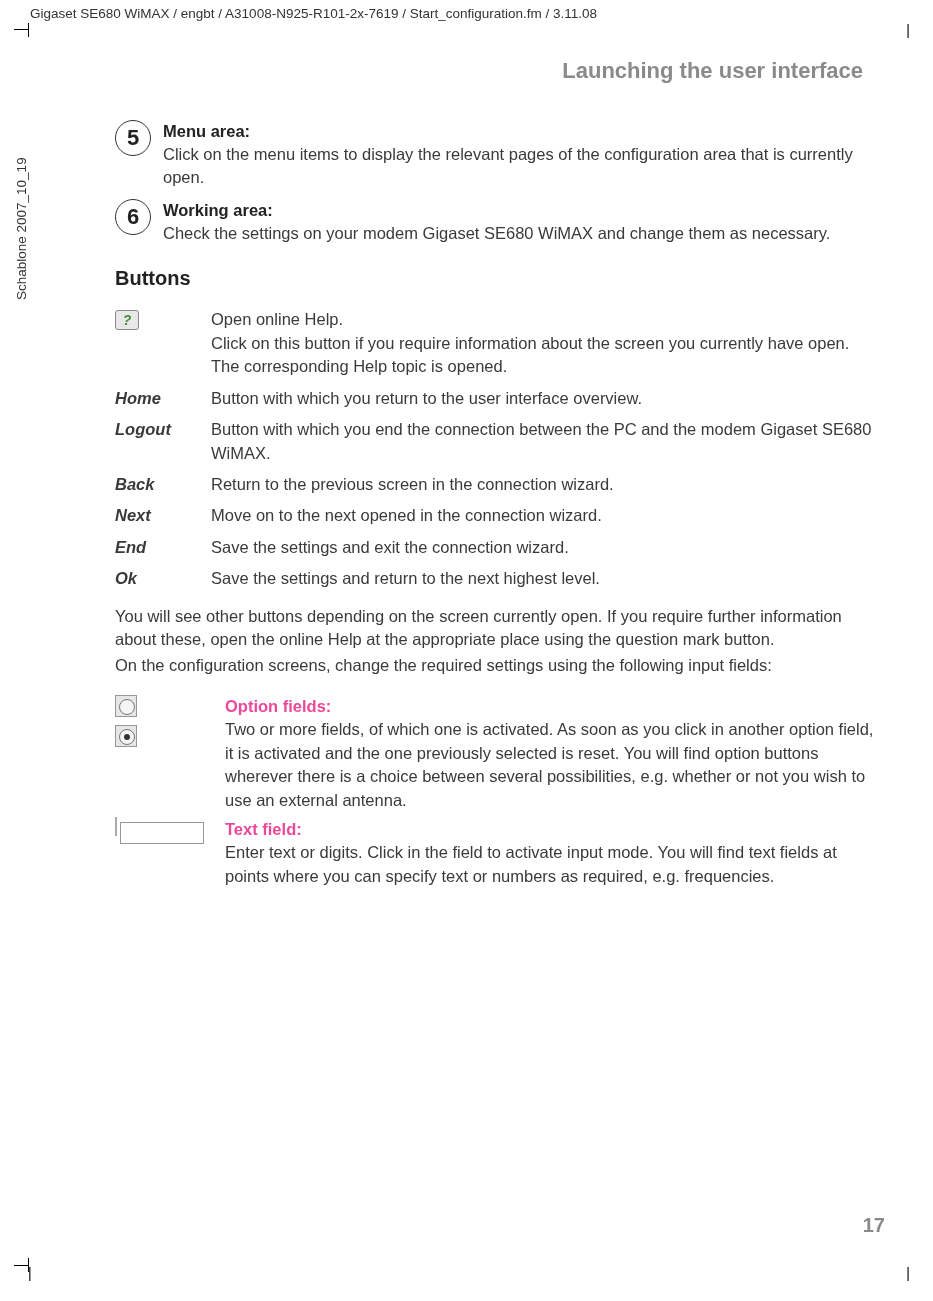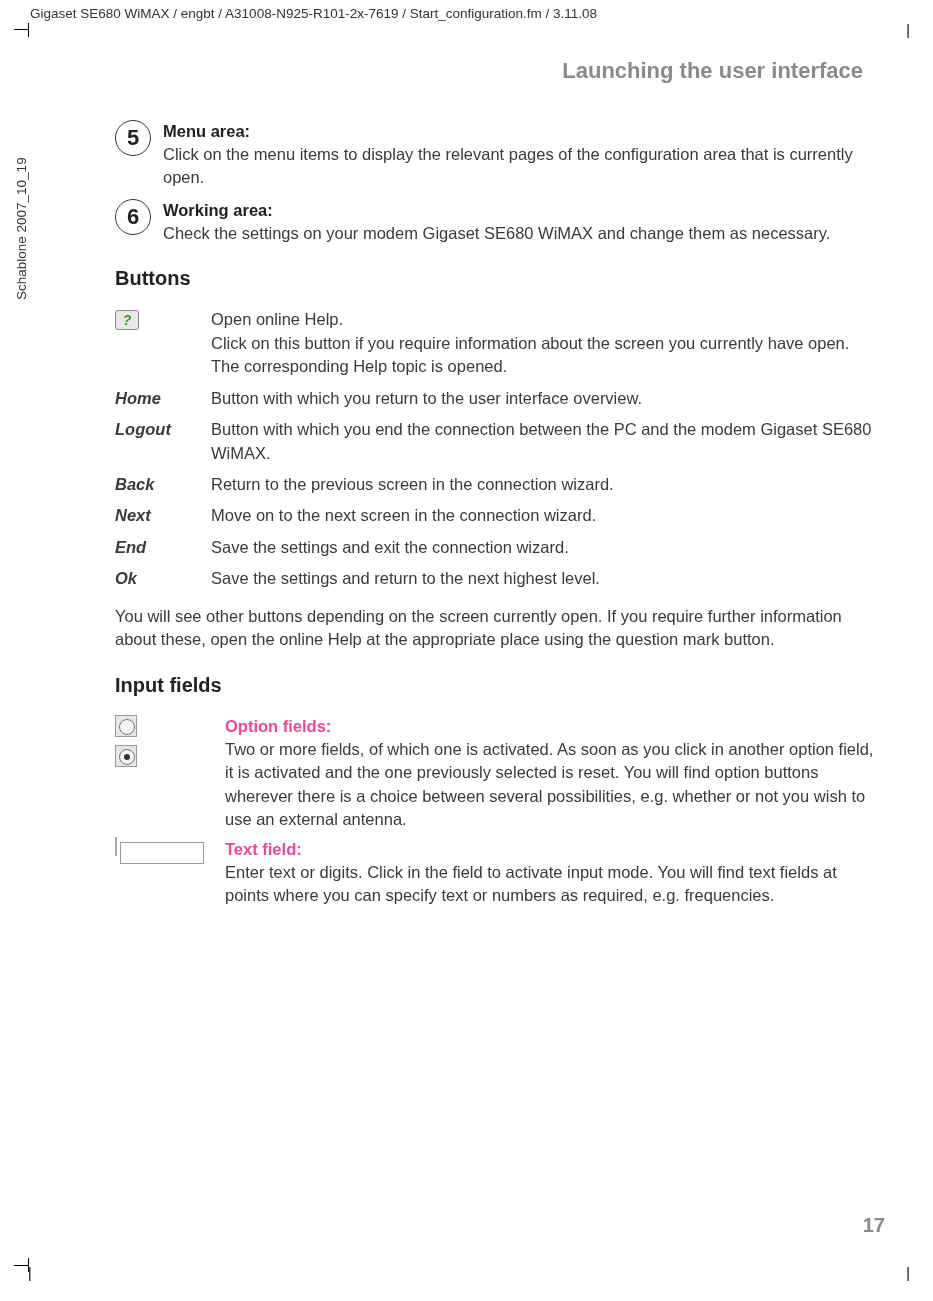--- a/index.html
+++ b/index.html
@@ -215,36 +215,36 @@
     <tr>
       <td class="key">Logout</td>
       <td>Button with which you end the connection between the PC and the modem Gigaset SE680 WiMAX.</td>
     </tr>
     <tr>
       <td class="key">Back</td>
       <td>Return to the previous screen in the connection wizard.</td>
     </tr>
     <tr>
       <td class="key">Next</td>
-      <td>Move on to the next screen in the connection wizard.</td>
+      <td>Move on to the next opened in the connection wizard.</td>
     </tr>
     <tr>
       <td class="key">End</td>
       <td>Save the settings and exit the connection wizard.</td>
     </tr>
     <tr>
       <td class="key">Ok</td>
       <td>Save the settings and return to the next highest level.</td>
     </tr>
   </tbody>
     </table>
 
   <div class="para">You will see other buttons depending on the screen currently open. If you require further information about these, open the online Help at the appropriate place using the question mark button.</div>
 
-  <div class="section-head">Input fields</div>
+  <div class="para" style="margin-top:2px">On the configuration screens, change the required settings using the following input fields:</div>
 
   <div class="input-block">
     <div class="icon-col">
       <span class="radio-off"></span>
       <span class="radio-on"></span>
     </div>
     <div class="desc-col">
       <span class="lead">Option fields:</span><br>
       <span>Two or more fields, of which one is activated. As soon as you click in another option field, it is activated and the one previously selected is reset. You will find option buttons wherever there is a choice between several possibilities, e.g. whether or not you wish to use an external antenna.</span>
     </div>

